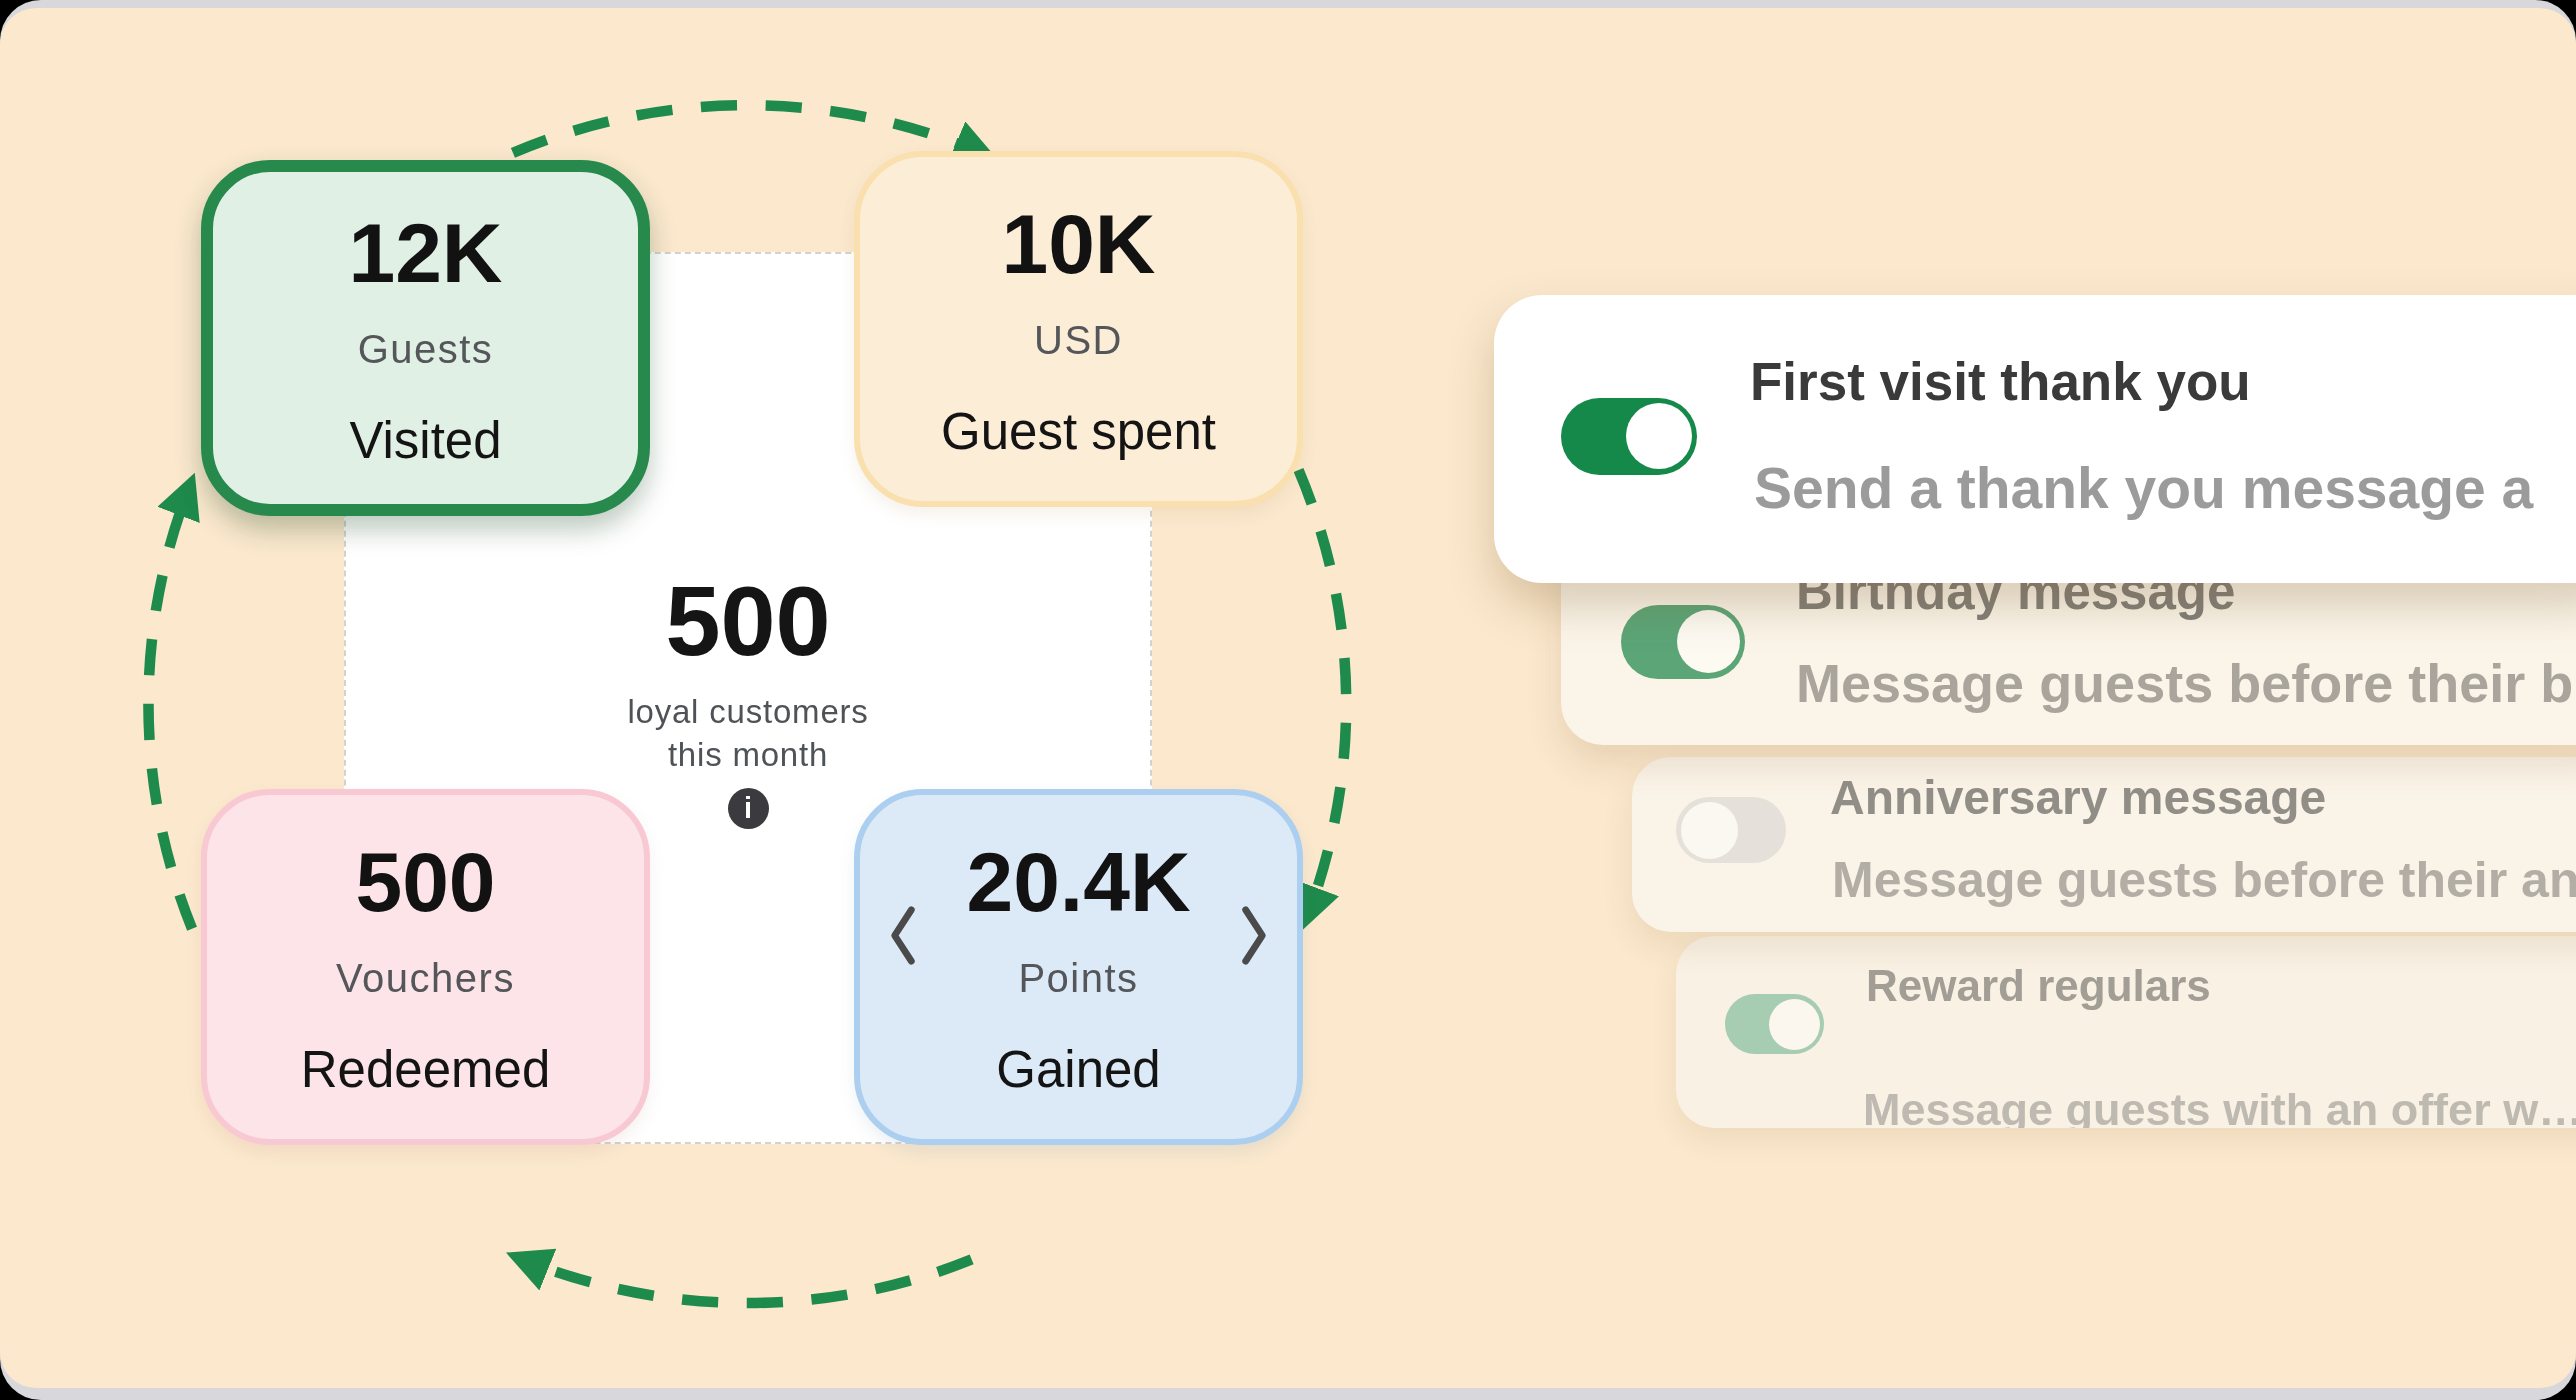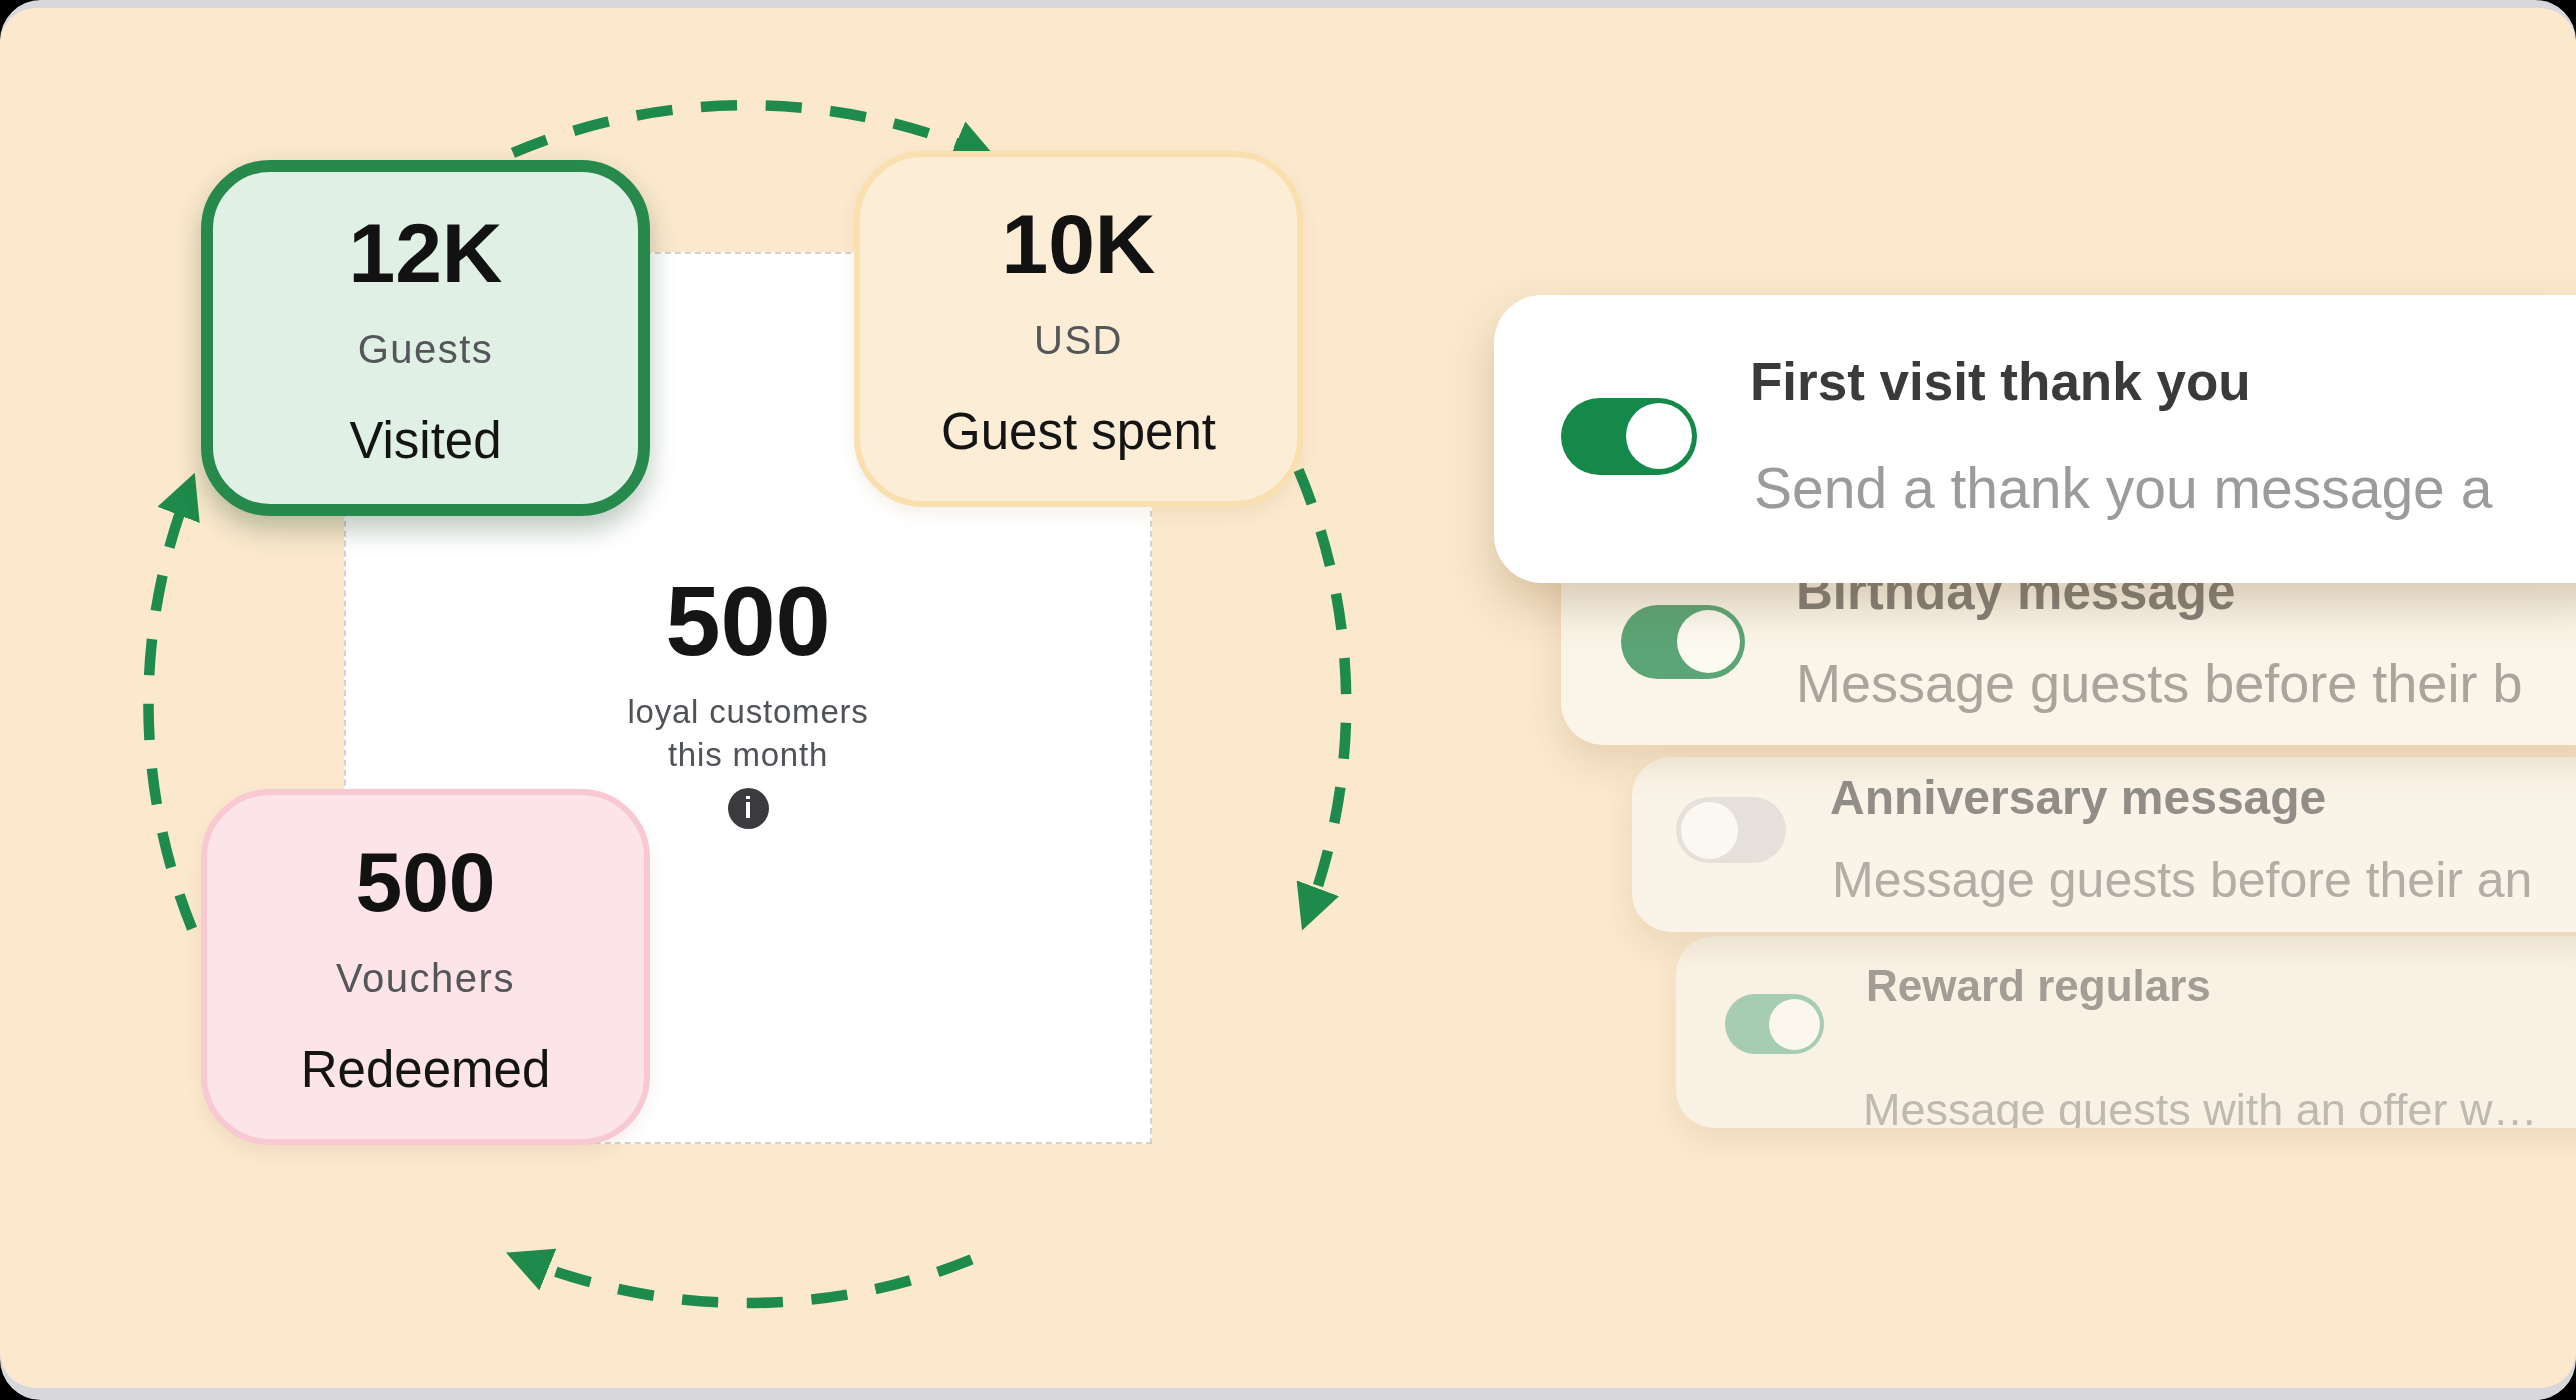--- a/index.html
+++ b/index.html
@@ -33,21 +33,21 @@
   .card-redeemed { left:201px; top:789px; background:#FCE4E8; border:6.8px solid #F8C9D2;
                    box-shadow:0 7.5px 15px rgba(170,110,110,.10); }
   .card-gained   { left:854px; top:789px; background:#DCEAF8; border:6.8px solid #ACCFF0;
                    box-shadow:0 7.5px 15px rgba(110,140,170,.12); }
   .chev { position:absolute; top:108px; width:32px; height:65px; cursor:pointer; }
   .chev.left { left:27px; } .chev.right { right:27px; }
 
   
   .auto-card { position:absolute; overflow:hidden; }
   .auto-card .title { position:absolute; white-space:nowrap; font-weight:600; }
-  .auto-card .desc  { position:absolute; white-space:nowrap; font-weight:400; }
+  .auto-card .desc  { position:absolute; white-space:nowrap; font-weight:700; }
   .toggle { position:absolute; border-radius:752px; }
   .knob   { position:absolute; border-radius:50%; }
 
   .auto1 { left:1494px; top:295px; width:1128px; height:288px; border-radius:48px; background:#FFFFFF;
            box-shadow:0 22.6px 45px rgba(120,85,40,.26); z-index:33; }
   .auto1 .title { left:256px; top:56px;  font-size:53px; color:#3A3A3A; }
   .auto1 .desc  { left:260px; top:160px; font-size:57px; color:#9B9B9B; }
   .auto1 .toggle { left:67px; top:103px; width:136px; height:77px; background:#15894A; }
   .auto1 .knob { right:5.3px; top:5.3px; width:66px; height:66px; background:#FFFFFF; }
 
@@ -114,20 +114,31 @@
       <div class="stat-label">USD</div>
       <div class="stat-sub">Guest spent</div>
     </div>
 
     <div class="stat-card card-redeemed">
       <div class="stat-value">500</div>
       <div class="stat-label">Vouchers</div>
       <div class="stat-sub">Redeemed</div>
     </div>
 
+    <div class="stat-card card-gained">
+      <svg class="chev left" viewBox="0 0 42 86">
+        <polyline points="32,9 10,43 32,77" fill="none" stroke="#4A4A4A" stroke-width="9" stroke-linecap="round" stroke-linejoin="round"></polyline>
+      </svg>
+      <svg class="chev right" viewBox="0 0 42 86">
+        <polyline points="10,9 32,43 10,77" fill="none" stroke="#4A4A4A" stroke-width="9" stroke-linecap="round" stroke-linejoin="round"></polyline>
+      </svg>
+      <div class="stat-value">20.4K</div>
+      <div class="stat-label">Points</div>
+      <div class="stat-sub">Gained</div>
+    </div>
 
     <div class="auto-card auto4">
       <div class="toggle">
           <div class="knob"></div>
         </div>
       <div class="title">Reward regulars</div>
       <div class="desc">Message guests with an offer w…</div>
     </div>
 
     <div class="auto-card auto3">

